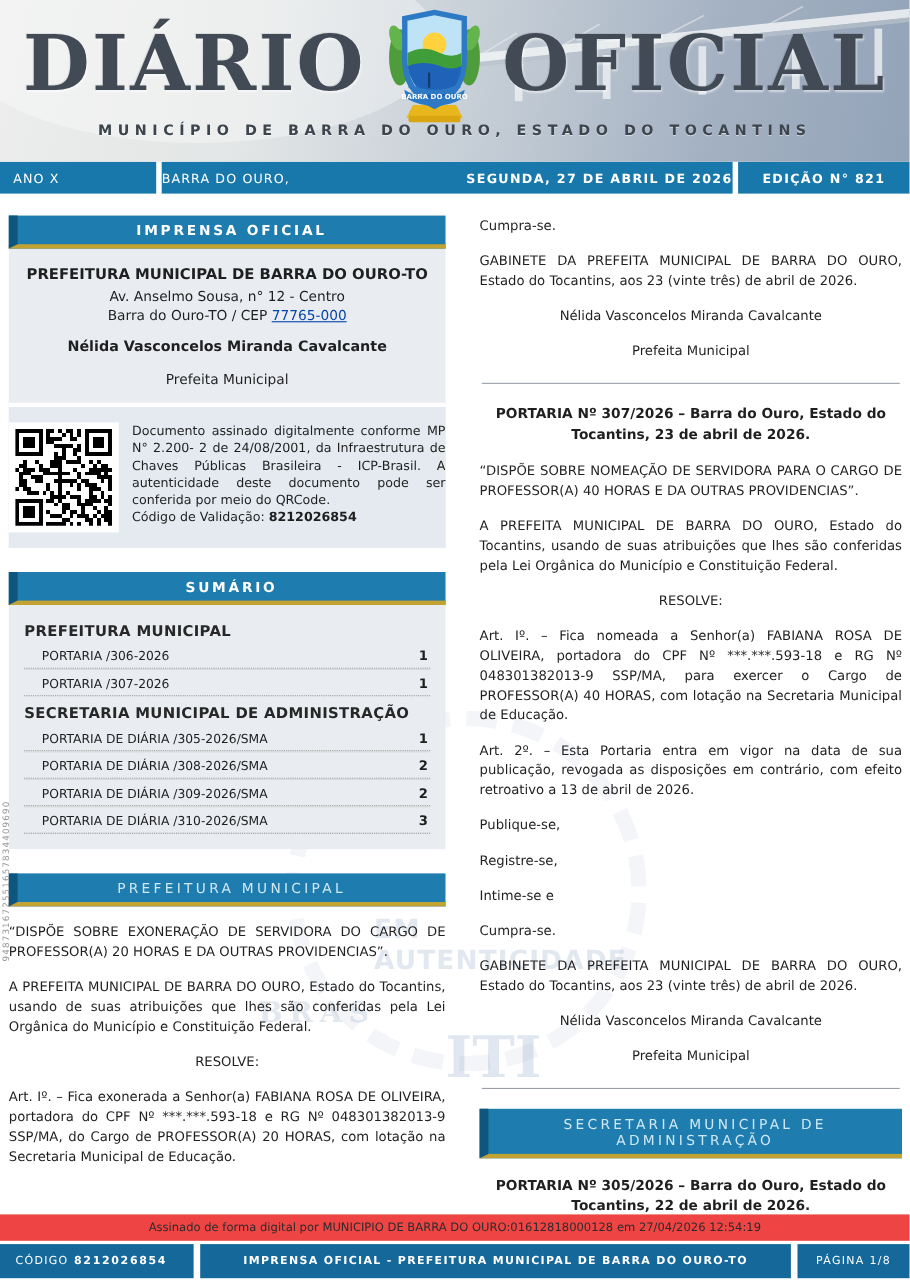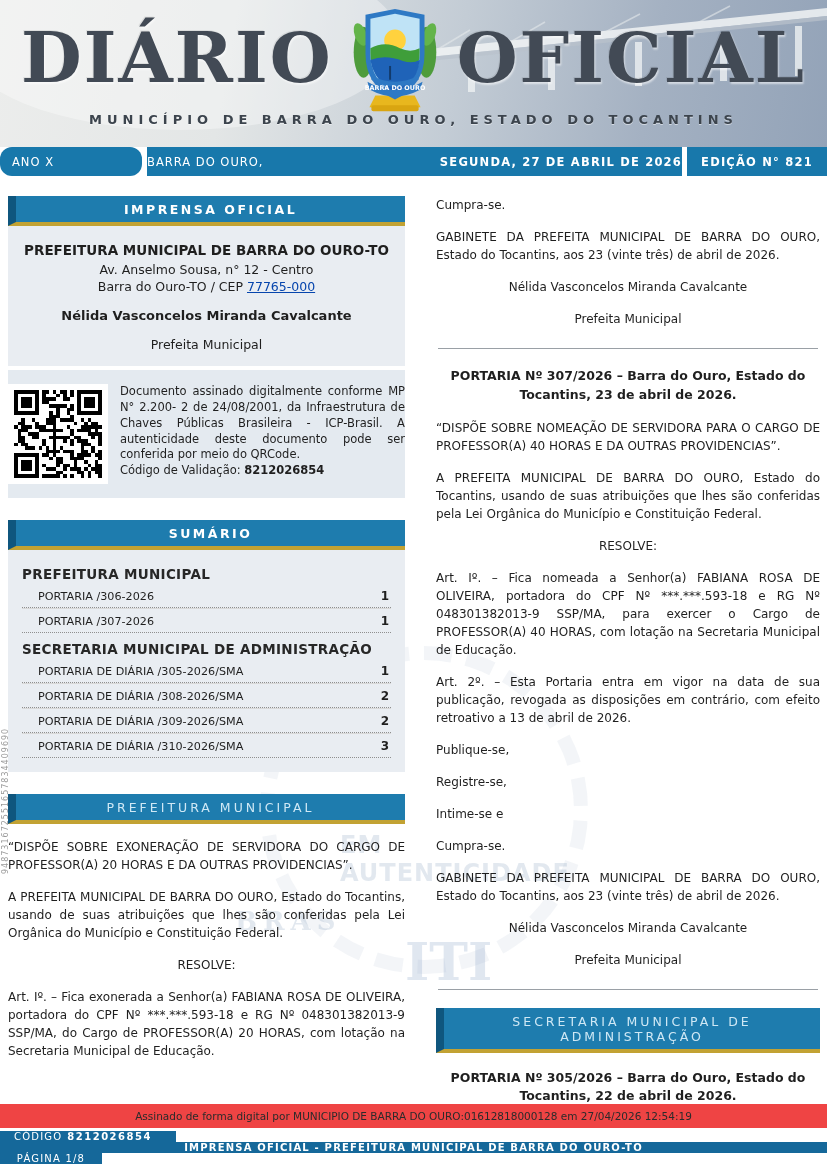--- a/index.html
+++ b/index.html
@@ -23,24 +23,24 @@
     letter-spacing:2px;text-shadow:1px 2px 2px rgba(255,255,255,.55), -1px -1px 0 rgba(0,0,0,.08);
   }
   .crest{width:112px;height:118px;margin:0 6px;position:relative;top:6px;flex:0 0 auto;}
   .mast-subtitle{
     font-size:13px;font-weight:700;letter-spacing:5px;color:#3c444d;
     margin-top:2px;text-shadow:0 1px 0 rgba(255,255,255,.5);
   }
   
   .info-bar{display:flex;height:29px;background:#ffffff;column-gap:5px;}
   .info-cell{background:#1878ab;color:#fff;display:flex;align-items:center;font-size:11.5px;letter-spacing:1px;}
-  .info-ano{width:130px;padding-left:12px;border-radius:12px;}
+  .info-ano{width:130px;padding-left:12px;}
   .info-date{flex:1;justify-content:space-between;}
   .info-date .bold{font-weight:700;margin-left:5px;letter-spacing:1.2px;}
-  .info-ed{width:140px;justify-content:center;font-weight:700;letter-spacing:1.2px;}
+  .info-ed{width:156px;justify-content:center;font-weight:700;letter-spacing:1.2px;}
   
   .main{
     position:relative;height:926px;overflow:hidden;
     padding:20px 7px 0 8px;box-sizing:border-box;
     display:flex;gap:31px;
   }
   .col-left{width:397px;flex:0 0 auto;}
   .col-right{flex:1;min-width:0;}
   
   .panel{background:#e9edf2;margin-bottom:22px;}
@@ -95,21 +95,21 @@
     position:absolute;left:1px;top:518px;height:180px;width:12px;
     writing-mode:vertical-rl;transform:rotate(180deg);
     font-size:8px;color:#9a9a9a;letter-spacing:1px;z-index:2;
   }
   
   .sig-strip{
     height:24px;background:#ef4444;margin-top:2px;
     display:flex;align-items:center;justify-content:center;
     font-size:10.5px;color:#2b2b2b;
   }
-  .footer-bar{display:flex;height:31px;margin-top:3px;column-gap:6px;background:#ffffff;flex-direction:column;}
+  .footer-bar{display:flex;height:31px;margin-top:3px;column-gap:6px;background:#ffffff;}
   .foot-cell{background:#15689a;color:#fff;display:flex;align-items:center;font-size:10px;letter-spacing:1.2px;}
   .foot-code{width:162px;padding-left:14px;}
   .foot-code .code-num{font-weight:700;margin-left:5px;letter-spacing:1.5px;}
   .foot-center{flex:1;justify-content:center;font-weight:700;}
   .foot-page{width:102px;justify-content:center;}
 </style>
 </head>
 <body>
 
 <header class="masthead">

